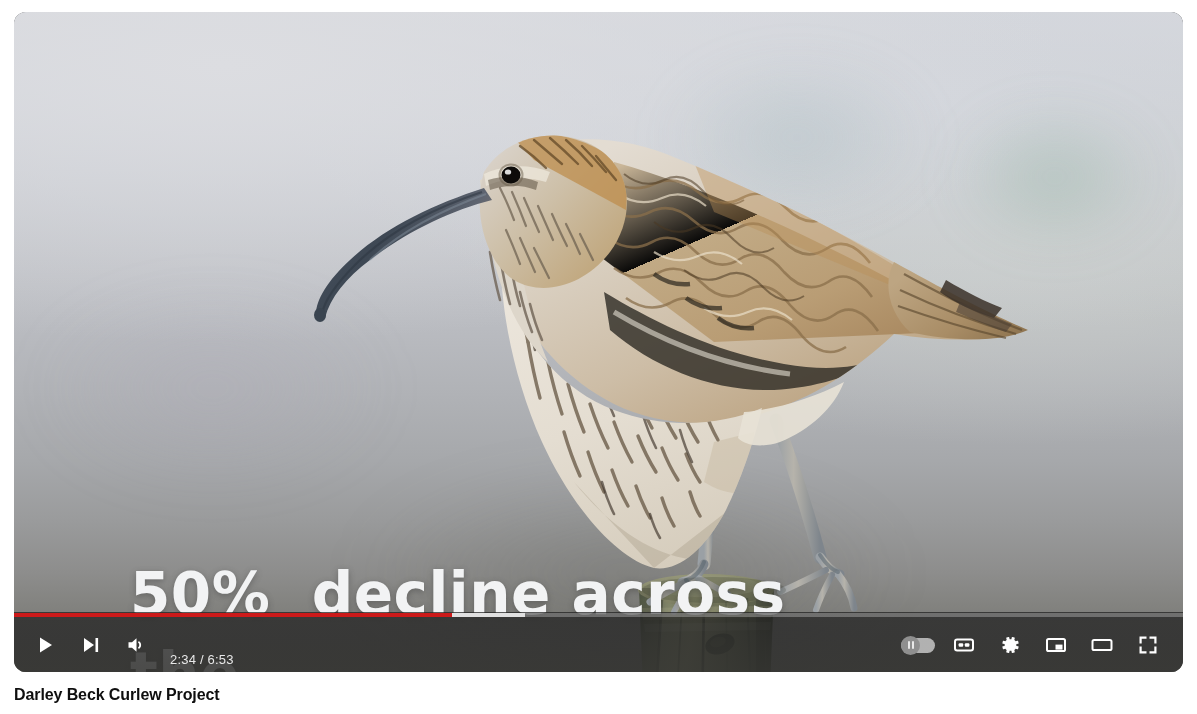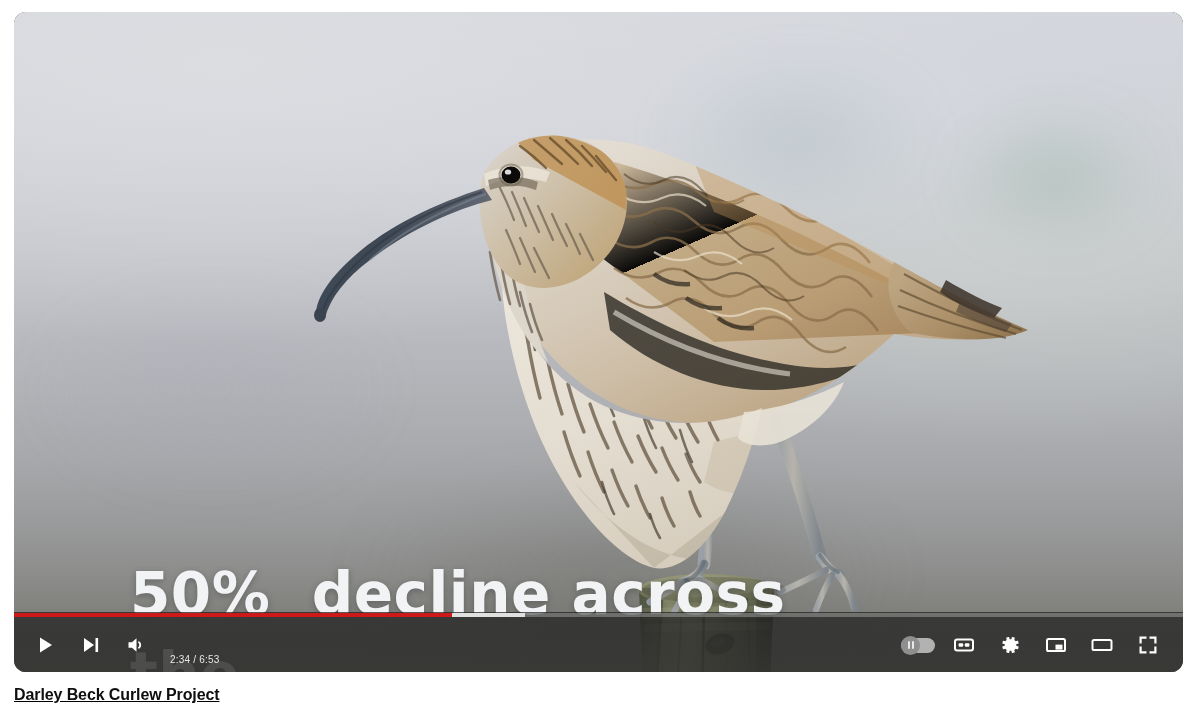--- a/index.html
+++ b/index.html
@@ -163,21 +163,21 @@
     cursor: pointer;
     background: transparent;
     border: 0;
     padding: 0;
   }
   .btn svg { display: block; }
 
   .time {
     color: #e8e8e8;
     font-family: "Liberation Sans", sans-serif;
-    font-size: 10px;
+    font-size: 13px;
     padding: 0 8px 0 10px;
     white-space: nowrap;
     letter-spacing: 0.2px;
     margin-top: 28px;
   }
 
   
   .autoplay {
     width: 46px;
     height: 46px;
@@ -211,21 +211,20 @@
     background: #e9e9e9;
     border-radius: 1px;
   }
 
   
   .meta {
     position: absolute;
     left: 14px;
     top: 684px;
     width: 1100px;
-    text-decoration: underline;
   }
   .video-title {
     color: #0f0f0f;
     font-family: "Liberation Sans", sans-serif;
     font-size: 16px;
     font-weight: bold;
     line-height: 22px;
     letter-spacing: -0.1px;
   }
 </style>

